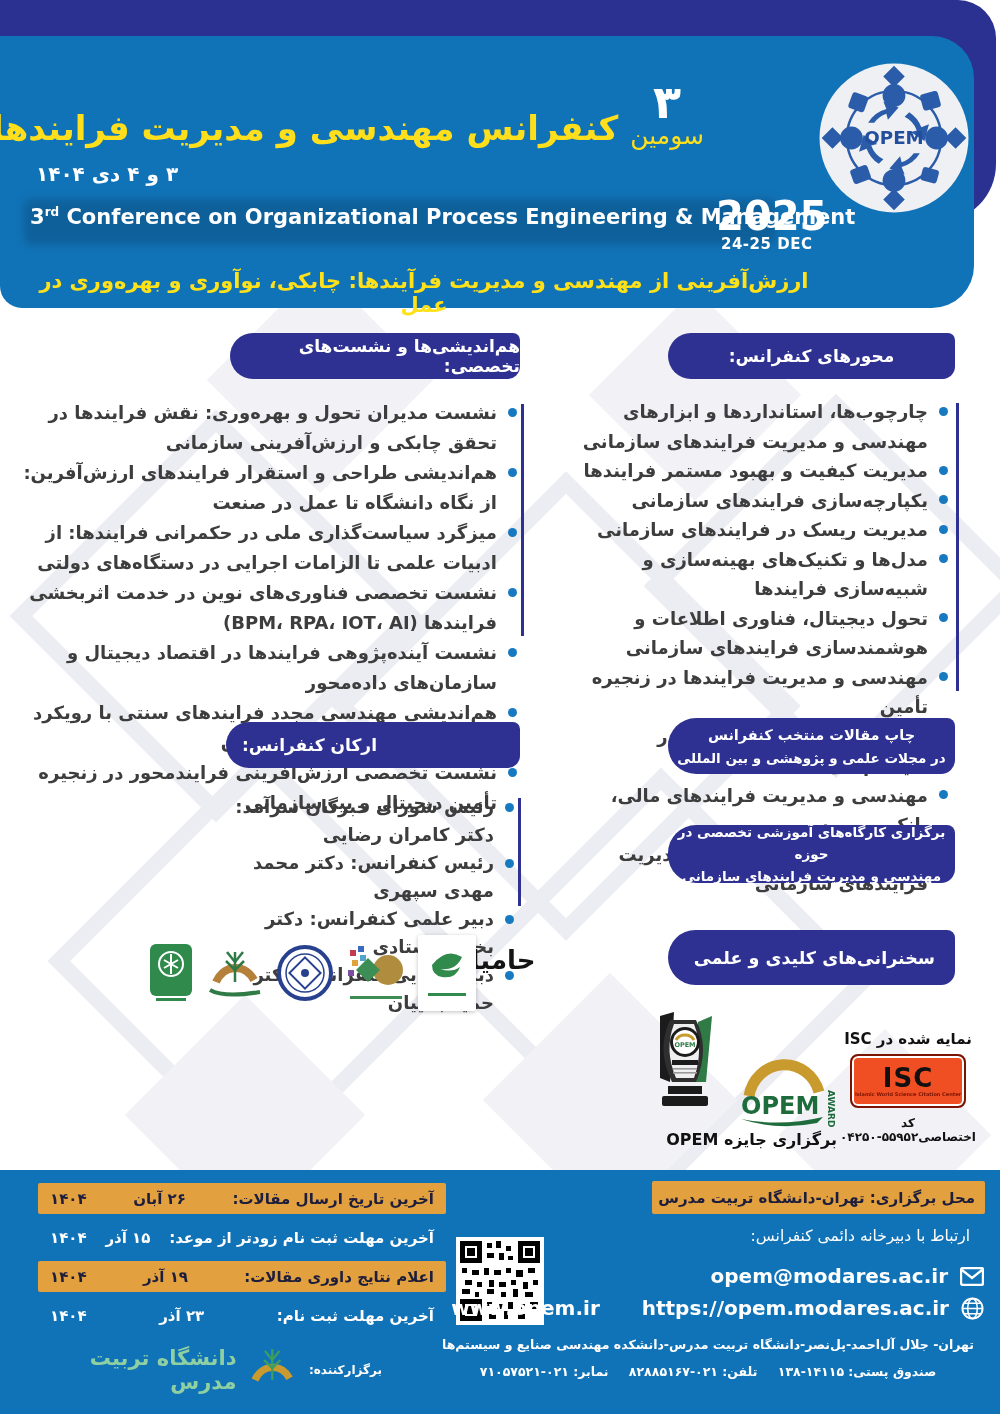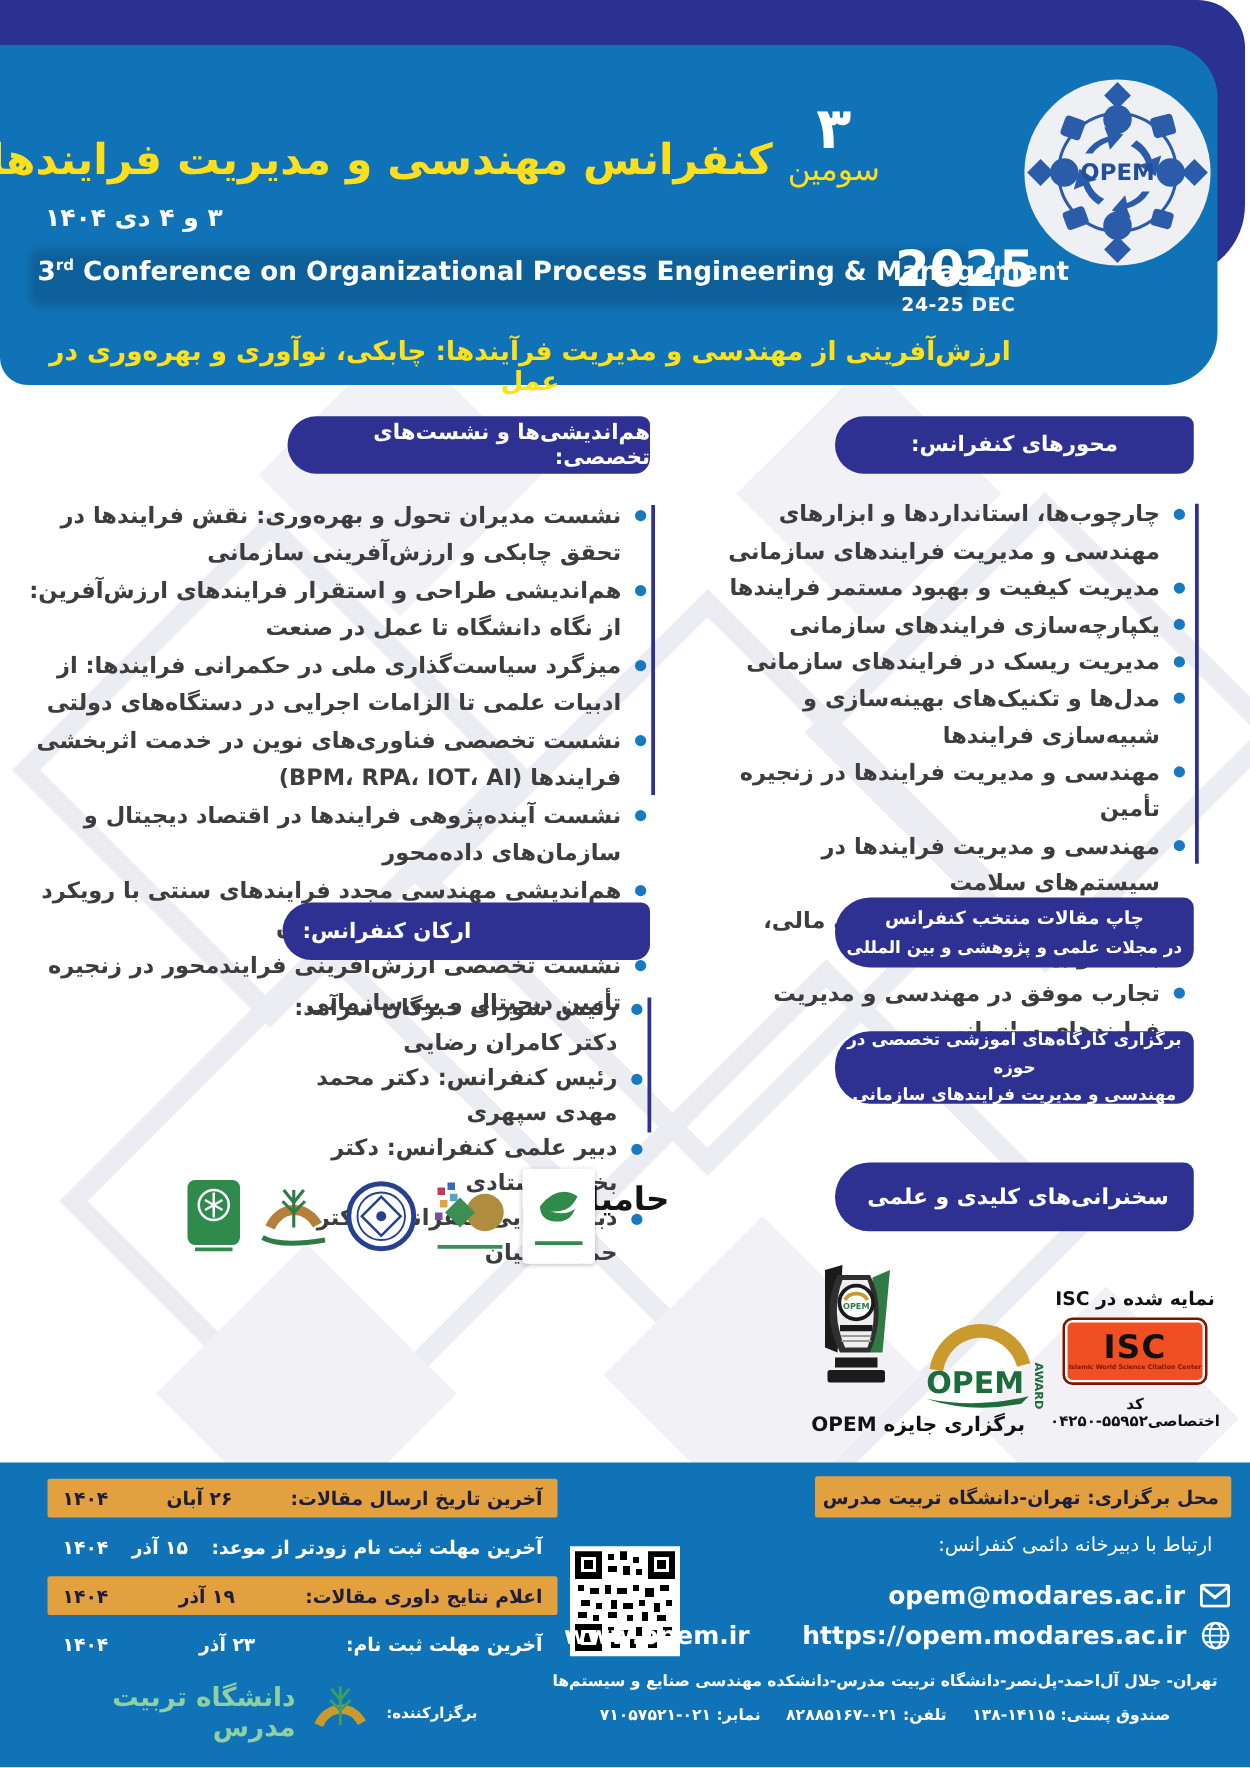--- a/index.html
+++ b/index.html
@@ -47,21 +47,21 @@
          border-radius:28px 8px 14px 28px;display:flex;flex-direction:column;justify-content:center;
          text-align:center;font-weight:bold;z-index:2;}
   .ipill .l1{font-size:14.5px;line-height:24px;}
   .ipill .l2{font-size:13.5px;line-height:22px;}
   .ipill.big{font-size:17.5px;text-align:right;padding-right:20px;box-sizing:border-box;}
   
   .sponsors{left:148px;top:930px;width:400px;height:86px;display:flex;align-items:center;gap:10px;z-index:2;}
   .hamian{left:438px;top:945px;color:#141414;font-size:26px;font-weight:bold;direction:rtl;z-index:2;}
   .spcard{background:#fff;box-shadow:0 1px 4px rgba(0,0,0,.25);border-radius:3px;}
   
-  .award-cap{left:632px;top:1130px;width:205px;text-align:center;color:#111;font-size:16px;font-weight:bold;direction:rtl;z-index:2;}
+  .award-cap{left:632px;top:1130px;width:205px;color:#111;font-size:16px;font-weight:bold;direction:rtl;z-index:2;}
   .isc-col{left:836px;top:1030px;width:144px;z-index:2;text-align:center;}
   .isc-indexed{color:#111;font-size:15px;font-weight:bold;direction:rtl;margin-bottom:6px;}
   .isc-box{margin:0 auto;width:112px;height:50px;background:#f04e23;border:2px solid #7a1504;border-radius:8px;
            box-shadow:inset 0 0 0 2px #ffffff;display:flex;flex-direction:column;align-items:center;justify-content:center;}
   .isc-box .isc-word{color:#111;font-size:26px;font-weight:bold;line-height:26px;letter-spacing:1px;}
   .isc-box .isc-sub{color:#7a1504;font-size:5px;font-weight:bold;white-space:nowrap;}
   .isc-code{margin-top:8px;color:#111;font-size:12px;font-weight:bold;direction:rtl;}
   
   .footer{left:0;top:1170px;width:1000px;height:244px;background:#1173b7;z-index:1;}
   .dl-col{left:38px;top:1183px;width:408px;z-index:2;}
@@ -165,20 +165,21 @@
 <div class="pill" style="left:668px;top:333px;width:287px;height:46px;">
   <span>محورهای کنفرانس:</span>
 </div>
 <div class="blist lh29" style="left:556px;top:397px;width:398px;">
   <ul>
       <li><span>چارچوب‌ها، استانداردها و ابزارهای مهندسی و مدیریت فرایندهای سازمانی</span></li>
       <li><span>مدیریت کیفیت و بهبود مستمر فرایندها</span></li>
       <li><span>یکپارچه‌سازی فرایندهای سازمانی</span></li>
       <li><span>مدیریت ریسک در فرایندهای سازمانی</span></li>
       <li><span>مدل‌ها و تکنیک‌های بهینه‌سازی و شبیه‌سازی فرایندها</span></li>
+      <li><span>تحول دیجیتال، فناوری اطلاعات و هوشمندسازی فرایندهای سازمانی</span></li>
       <li><span>مهندسی و مدیریت فرایندها در زنجیره تأمین</span></li>
       <li><span>مهندسی و مدیریت فرایندها در سیستم‌های سلامت</span></li>
       <li><span>مهندسی و مدیریت فرایندهای مالی، بانکی و بیمه</span></li>
       <li><span>تجارب موفق در مهندسی و مدیریت فرایندهای سازمانی</span></li>
     </ul>
 
 </div>
 <div class="vrule" style="left:956px;top:403px;height:288px;"></div>
 
 <div class="pill right-al" style="left:226px;top:722px;width:294px;height:46px;">

